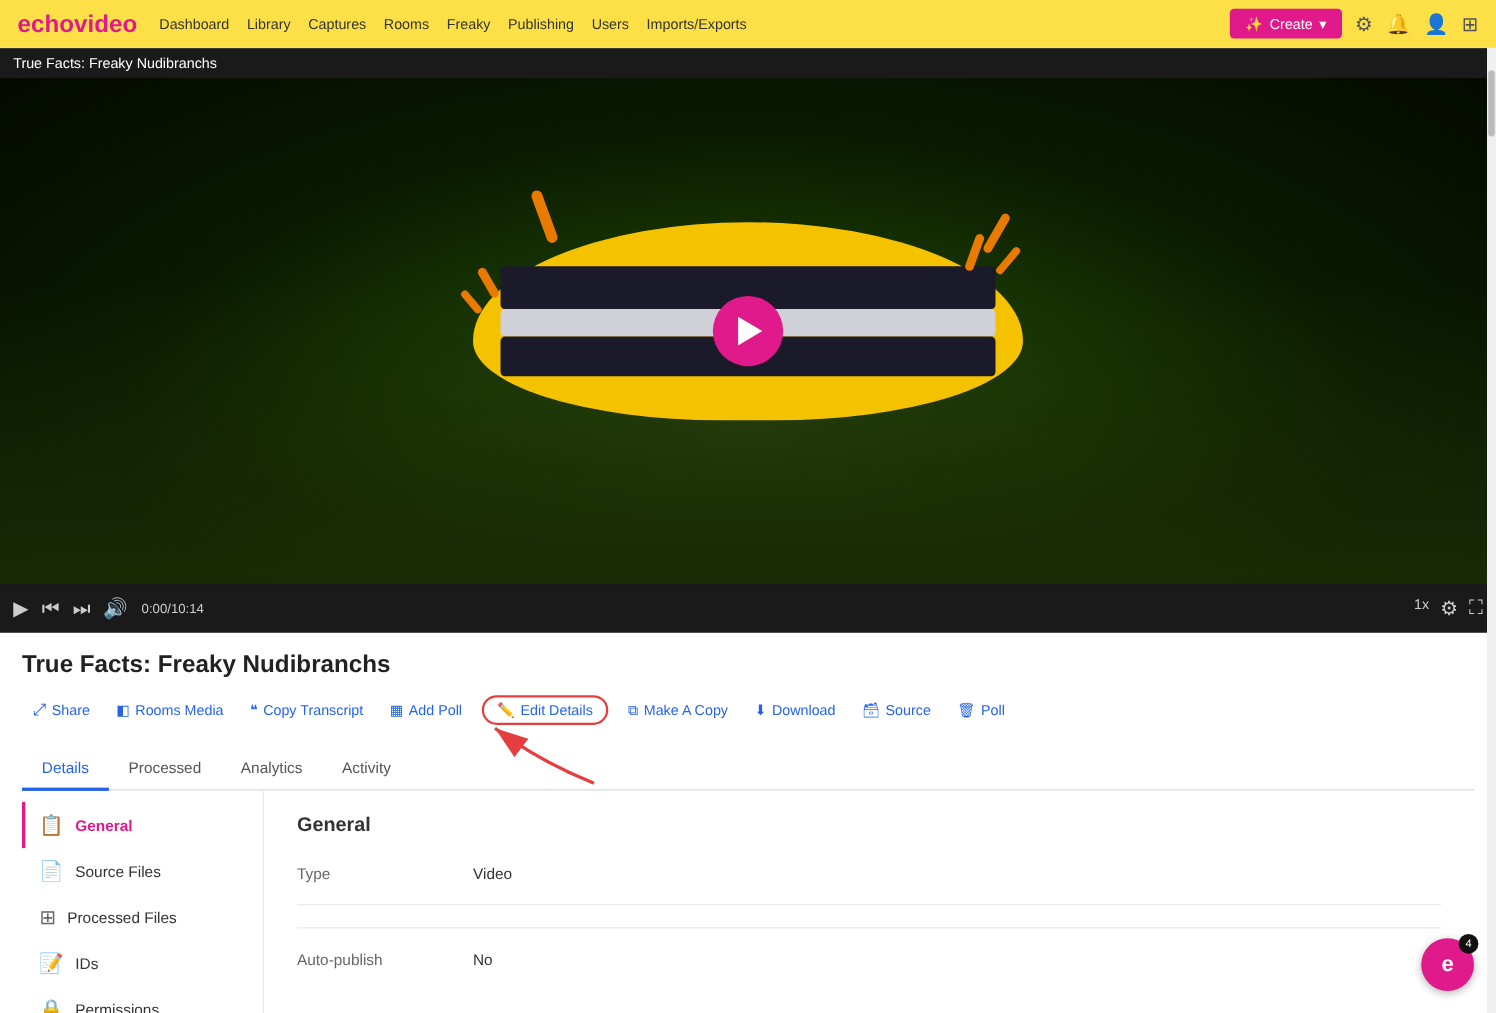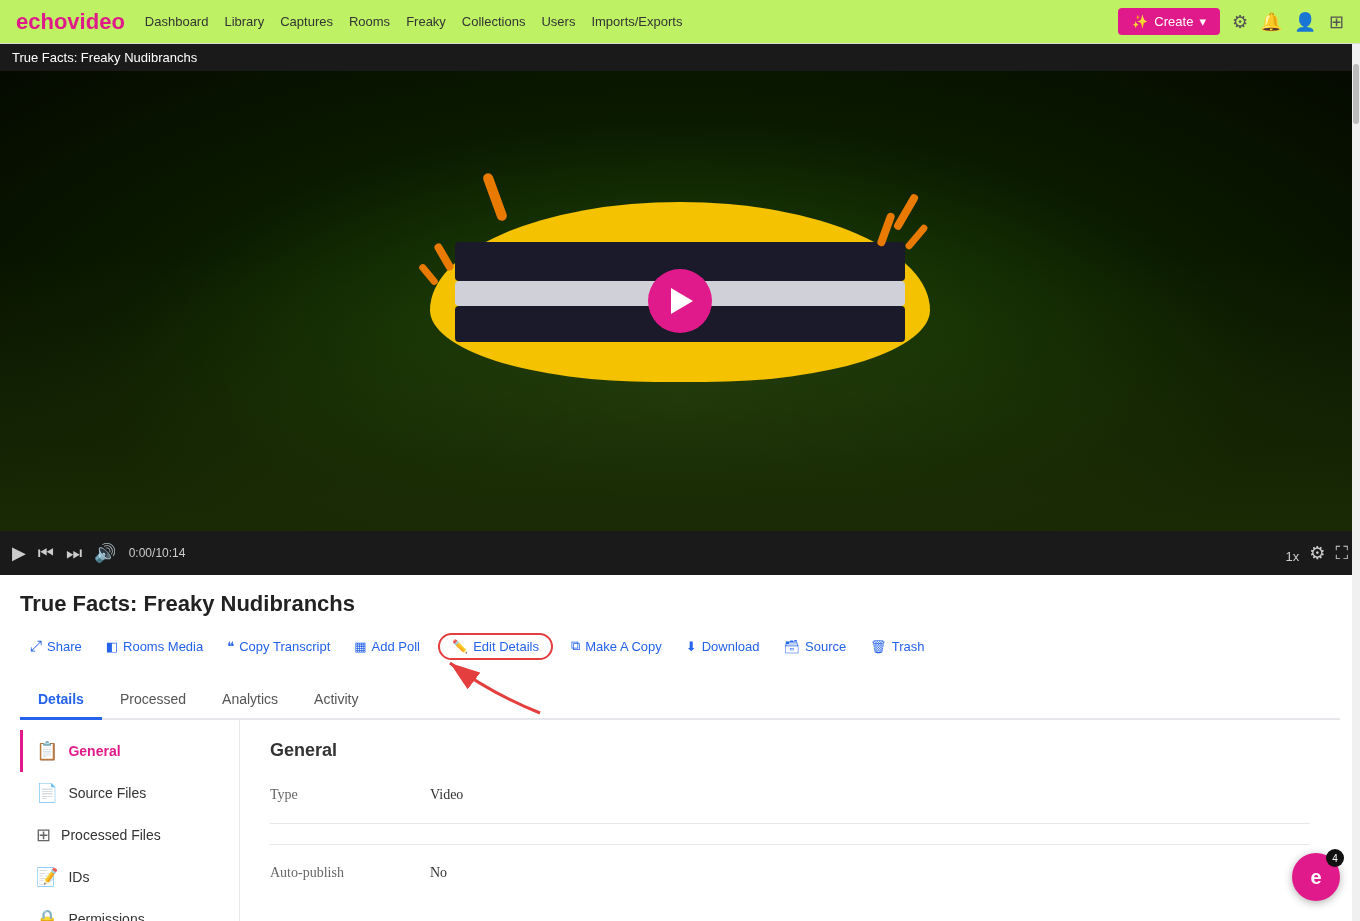--- a/index.html
+++ b/index.html
@@ -1,21 +1,21 @@
 <!DOCTYPE html>
 <html><head>
   <meta charset="utf-8">
   <style>
     * { box-sizing: border-box; margin: 0; padding: 0; }
     body { font-family: Arial, sans-serif; font-size: 14px; color: #333; background: #fff; overflow-x: hidden; }
 
     
     .topnav {
       display: flex; align-items: center; height: 44px;
-      background: #bef264; border-bottom: 1px solid #ddd;
+      background: #fde047; border-bottom: 1px solid #ddd;
       padding: 0 16px; gap: 20px;
     }
     .logo { font-size: 22px; font-weight: bold; color: #222; }
     .logo span { color: #e01a8a; }
     .nav-links { display: flex; gap: 16px; }
     .nav-links a { text-decoration: none; color: #333; font-size: 13px; }
     .nav-right { margin-left: auto; display: flex; align-items: center; gap: 12px; }
     .create-btn {
       background: #e01a8a; color: #fff; border: none; border-radius: 4px;
       padding: 6px 14px; font-size: 13px; cursor: pointer; display: flex; align-items: center; gap: 6px;
@@ -46,21 +46,21 @@
       content: ''; border-left: 22px solid #fff;
       border-top: 13px solid transparent; border-bottom: 13px solid transparent;
       margin-left: 4px;
     }
     .video-controls {
       background: #1a1a1a; height: 44px; display: flex; align-items: center;
       padding: 0 12px; gap: 12px; color: #fff; font-size: 13px;
     }
     .ctrl-btn { color: #ccc; font-size: 18px; cursor: pointer; background: none; border: none; }
     .time-display { color: #ccc; font-size: 12px; }
-    .ctrl-right { margin-left: auto; display: flex; align-items: flex-end; gap: 10px; color: #ccc; font-size: 13px; }
+    .ctrl-right { margin-left: auto; display: flex; align-items: flex-start; gap: 10px; color: #ccc; font-size: 13px; }
 
     
     .content-area { padding: 16px 20px 0 20px; }
     .media-title { font-size: 22px; font-weight: bold; color: #222; margin-bottom: 14px; }
 
     
     .action-toolbar {
       display: flex; align-items: center; gap: 4px; flex-wrap: wrap;
       margin-bottom: 0; padding-bottom: 12px;
     }
@@ -70,21 +70,21 @@
       color: #2563eb; font-size: 13px; cursor: pointer; border-radius: 4px;
       text-decoration: none;
     }
 
     
     .tabs { display: flex; gap: 0; border-bottom: 2px solid #e5e7eb; margin-bottom: 0; }
     .tab {
       padding: 10px 18px; cursor: pointer; font-size: 14px; color: #555;
       border-bottom: 3px solid transparent; margin-bottom: -2px;
     }
-    .tab.active { color: #2563eb; border-bottom: 3px solid #2563eb; font-weight: 700; text-align: right; }
+    .tab.active { color: #2563eb; border-bottom: 3px solid #2563eb; font-weight: 400; text-align: right; }
 
     
     .main-layout { display: flex; min-height: 300px; }
 
     
     .sidebar {
       width: 220px; flex-shrink: 0; border-right: 1px solid #e5e7eb;
       padding: 10px 0;
     }
     .sidebar-item {
@@ -97,21 +97,21 @@
     }
     .sidebar-item.active::after {
       content: ''; position: absolute; left: 0; top: 0; bottom: 0;
       width: 3px; background: #e01a8a;
     }
 
     
     .detail-content { flex: 1; padding: 20px 30px; }
     .section-title { font-size: 18px; font-weight: 600; color: #333; margin-bottom: 16px; }
     .detail-table { width: 100%; border-collapse: collapse; }
-    .detail-table td { padding: 10px 0; vertical-align: top; font-size: 14px; font-family: Liberation Serif, serif; }
+    .detail-table td { padding: 10px 0; vertical-align: top; font-size: 14px; }
     .detail-table td:first-child { color: #666; width: 160px; }
     .detail-table td:last-child { color: #333; }
     .detail-separator { border: none; border-top: 1px solid #e5e7eb; }
 
     
     .right-scrollbar {
       width: 8px; background: #f0f0f0; position: fixed; right: 0; top: 44px;
       bottom: 0; display: flex; flex-direction: column;
     }
     .scrollbar-thumb {
@@ -138,21 +138,21 @@
 <nav class="topnav">
   <div class="logo">
     <span>echo</span><span style="color:#e01a8a;">video</span>
   </div>
   <div class="nav-links">
     <a class="nav-link" href="#">Dashboard</a>
     <a class="nav-link" href="#">Library</a>
     <a class="nav-link" href="#">Captures</a>
     <a class="nav-link" href="#">Rooms</a>
     <a class="nav-link" href="#">Freaky</a>
-    <a class="nav-link" href="#">Collections</a>
+    <a class="nav-link" href="#">Publishing</a>
     <a class="nav-link" href="#">Users</a>
     <a class="nav-link" href="#">Imports/Exports</a>
   </div>
   <div class="nav-right">
     <button class="create-btn">
       <span>✨</span>
       <span>Create</span>
       <span>▾</span>
     </button>
     <span class="nav-icon">⚙</span>
@@ -247,21 +247,21 @@
     <button class="action-btn">
       <span>⬇</span>
       <span>Download</span>
     </button>
     <button class="action-btn">
       <span>🗃</span>
       <span>Source</span>
     </button>
     <button class="action-btn">
       <span>🗑</span>
-      <span>Trash</span>
+      <span>Poll</span>
     </button>
   </div>
 
   <div style="position:relative;height:0;overflow:visible;">
     <svg width="200" height="80" style="position:absolute;top:-30px;left:370px;z-index:100;pointer-events:none;">
       <defs>
         <marker id="arrowhead" markerWidth="10" markerHeight="7" refX="10" refY="3.5" orient="auto">
           <polygon points="0 0, 10 3.5, 0 7" fill="#e53e3e"></polygon>
         </marker>
       </defs>

